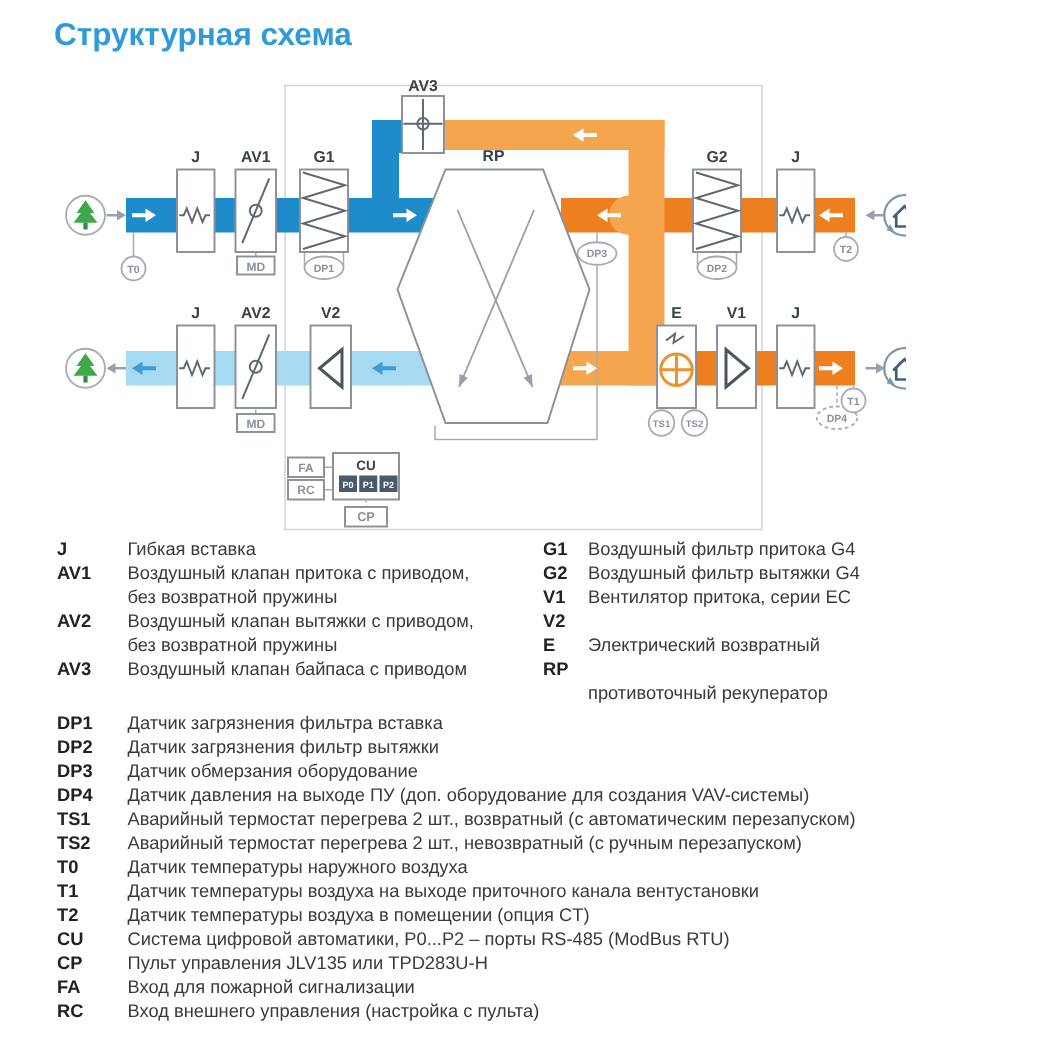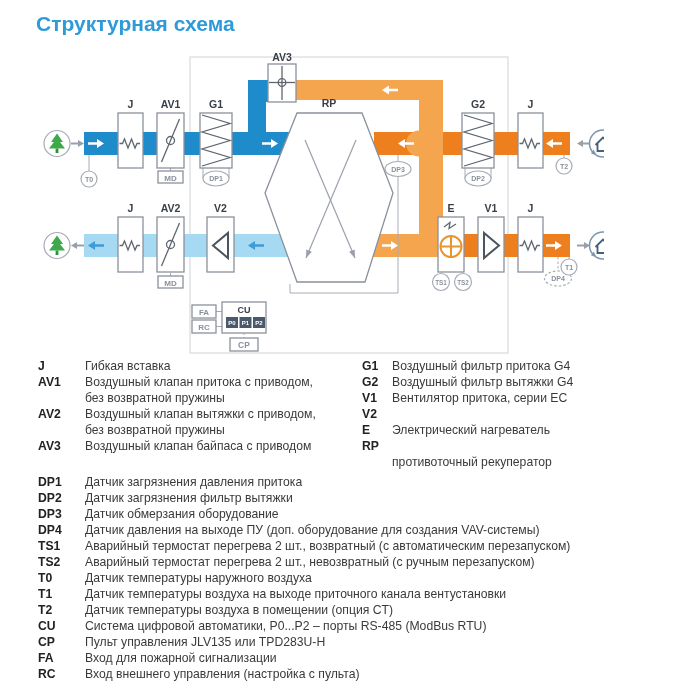--- a/index.html
+++ b/index.html
@@ -264,35 +264,35 @@
       </div>
     <div class="lrow">
         <span class="lcode">V1</span>
         <span class="ltext">Вентилятор притока, серии EC</span>
       </div>
     <div class="lrow">
         <span class="lcode">V2</span>
       </div>
     <div class="lrow">
         <span class="lcode">E</span>
-        <span class="ltext">Электрический нагреватель</span>
+        <span class="ltext">Электрический возвратный</span>
       </div>
     <div class="lrow">
         <span class="lcode">RP</span>
       </div>
     <div class="lrow">
         <span class="lcode"></span>
         <span class="ltext">противоточный рекуператор</span>
       </div>
   </div>
 
   <div class="legend legend-bottom" style="left:38px;top:474px;">
     <div class="lrow">
         <span class="lcode">DP1</span>
-        <span class="ltext">Датчик загрязнения давления притока</span>
+        <span class="ltext">Датчик загрязнения фильтра вставка</span>
       </div>
     <div class="lrow">
         <span class="lcode">DP2</span>
         <span class="ltext">Датчик загрязнения фильтр вытяжки</span>
       </div>
     <div class="lrow">
         <span class="lcode">DP3</span>
         <span class="ltext">Датчик обмерзания оборудование</span>
       </div>
     <div class="lrow">

